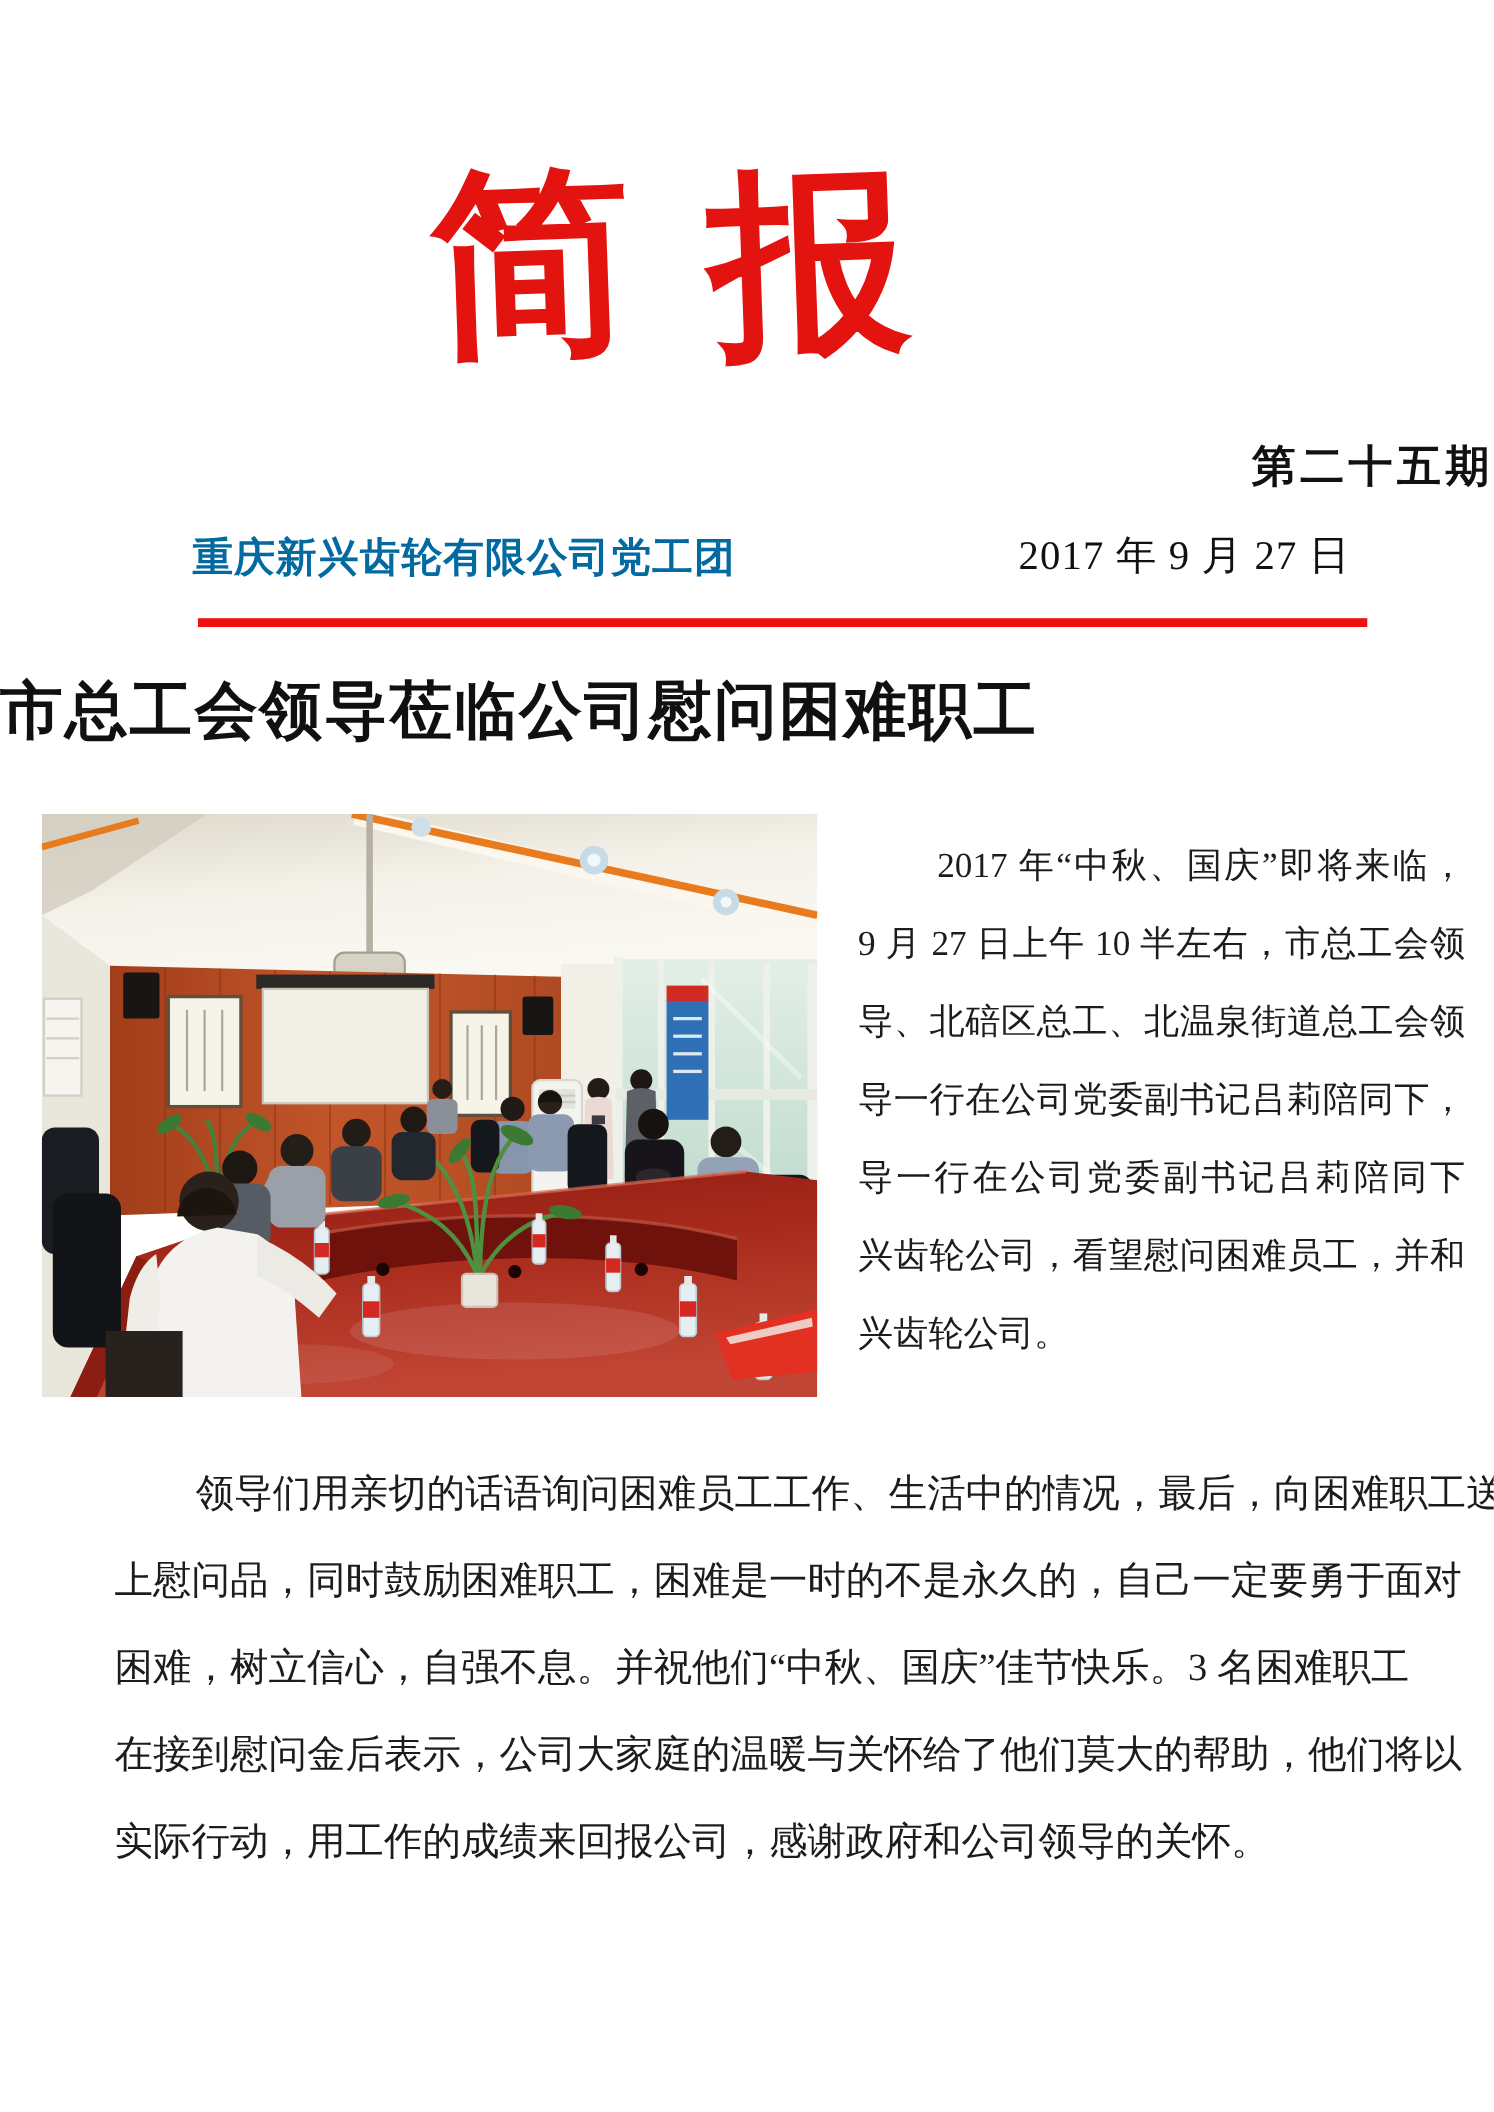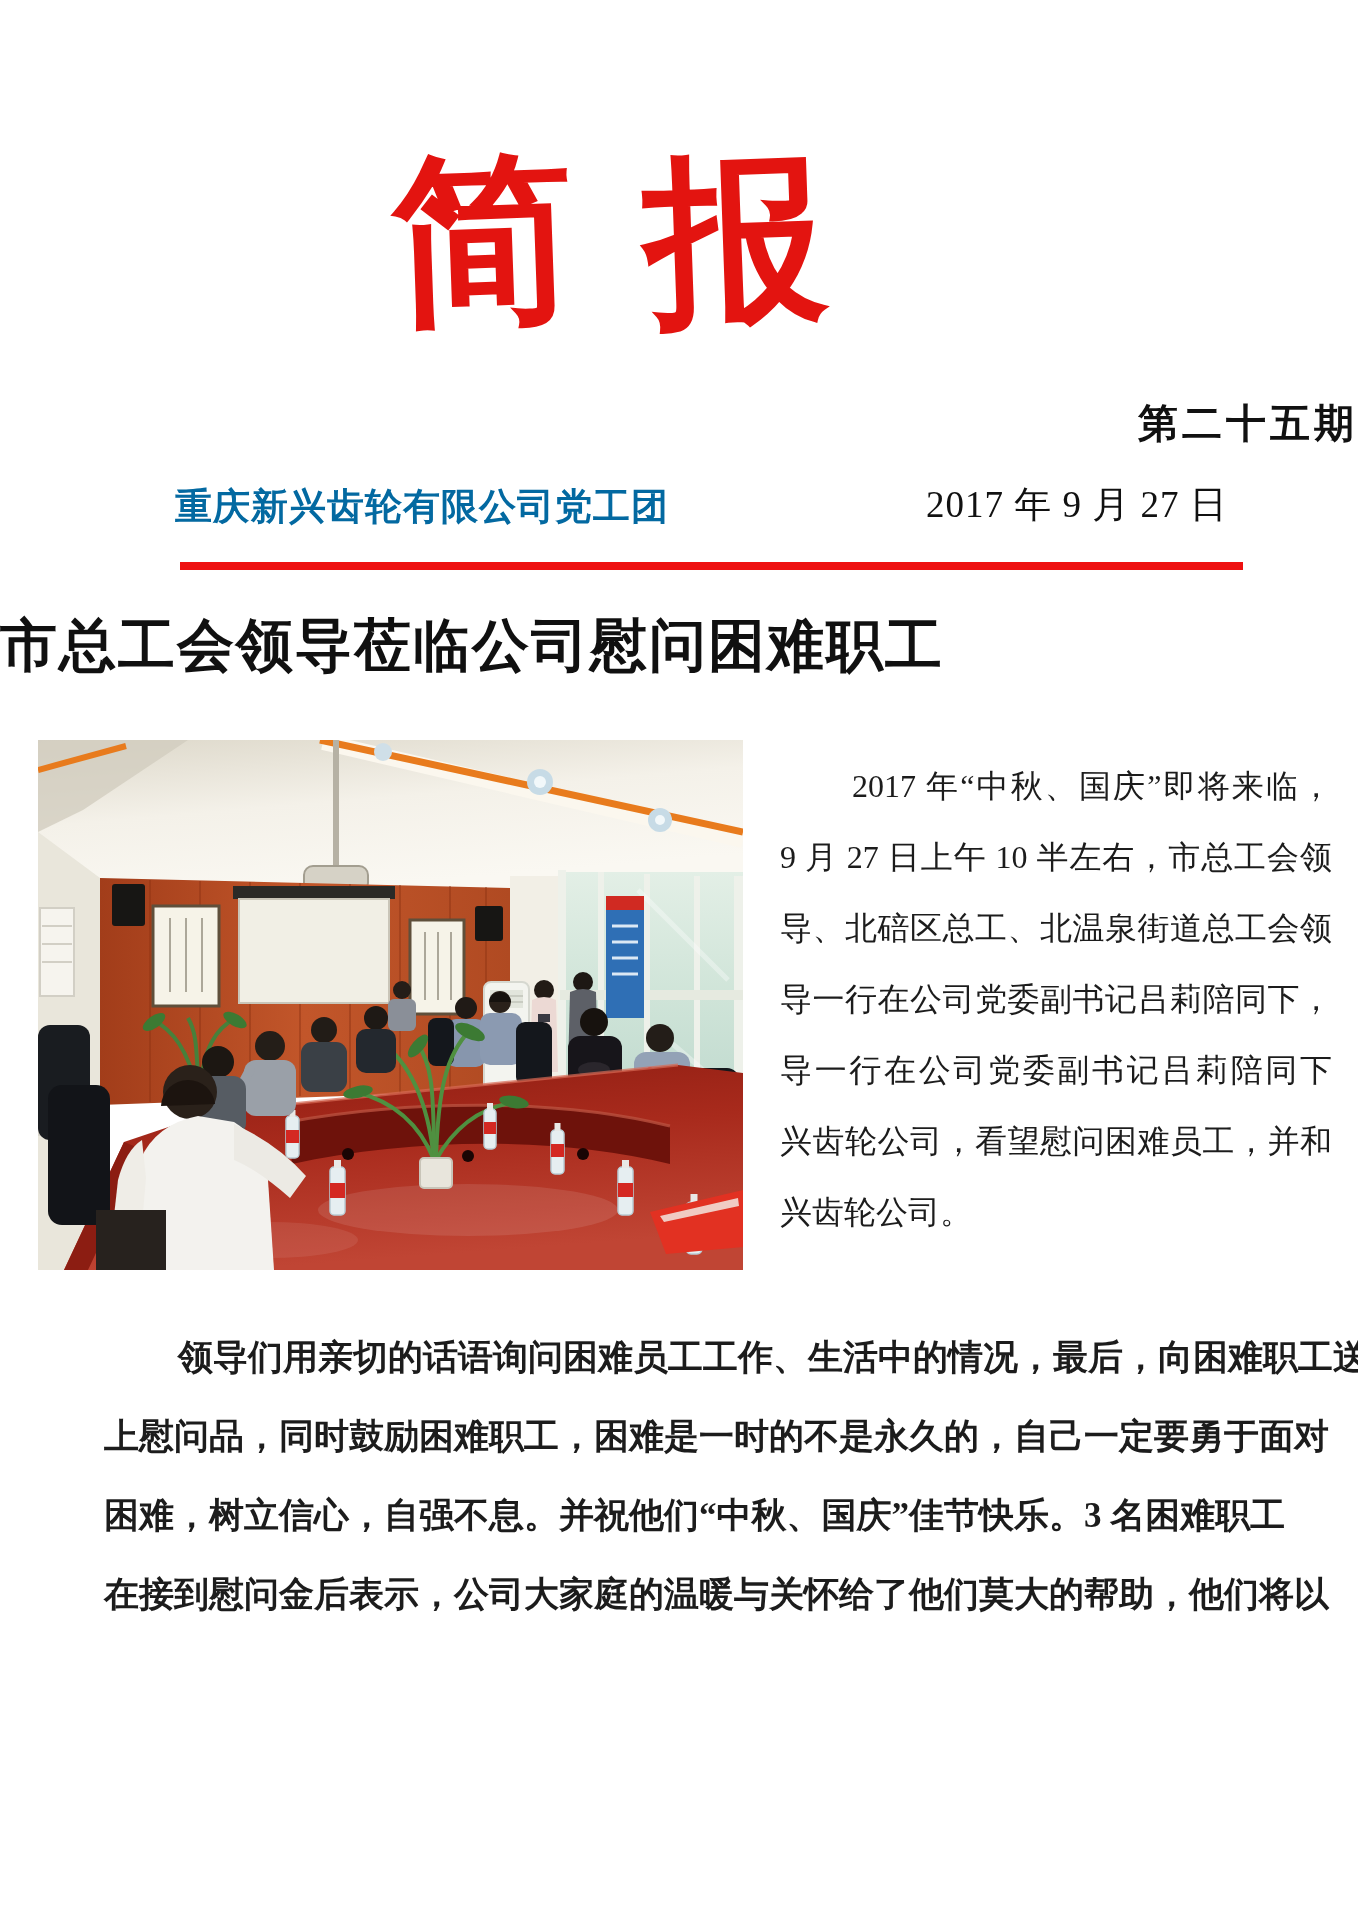--- a/index.html
+++ b/index.html
@@ -43,21 +43,21 @@
   .photo-wrap svg { display:block; width:705px; height:530px; }
 
   .para1 { position:absolute; left:756px; top:751px; width:552px; font-size:32px; color:#1c1c1c;margin-left:24px; }
   .para1 .pline { display:block; height:71px; line-height:71px; white-space:nowrap;
                   text-align:justify; text-align-last:justify; text-justify:inter-character; }
   .para1 .pline.first { padding-left:72px; }
   .para1 .pline.last  { text-align-last:left; }
 
   .para2 { position:absolute; left:104px; top:1318px; width:1152px; font-size:35px; color:#1c1c1c; }
   .para2 .pline { display:block; height:79px; line-height:79px; white-space:nowrap;
-                  text-align:justify; text-align-last:justify; text-justify:inter-character;font-weight:bold; }
+                  text-align:justify; text-align-last:justify; text-justify:inter-character; }
   .para2 .pline.first { padding-left:74px; }
   .para2 .pline.last  { text-align-last:left; }
 </style>
 </head>
 <body>
 
 <div class="page">
 
   <div class="title-row">
     <span class="title-char">简</span>
@@ -341,15 +341,16 @@
     <span class="pline">导一行在公司党委副书记吕莉陪同下</span>
     <span class="pline">兴齿轮公司，看望慰问困难员工，并和</span>
     <span class="pline last">兴齿轮公司。</span>
   </div>
 
   <div class="para2">
     <span class="pline first">领导们用亲切的话语询问困难员工工作、生活中的情况，最后，向困难职工送</span>
     <span class="pline">上慰问品，同时鼓励困难职工，困难是一时的不是永久的，自己一定要勇于面对</span>
     <span class="pline">困难，树立信心，自强不息。并祝他们“中秋、国庆”佳节快乐。3 名困难职工</span>
     <span class="pline">在接到慰问金后表示，公司大家庭的温暖与关怀给了他们莫大的帮助，他们将以</span>
+    <span class="pline last">实际行动，用工作的成绩来回报公司，感谢政府和公司领导的关怀。</span>
   </div>
 
 </div>
 
 </body></html>

